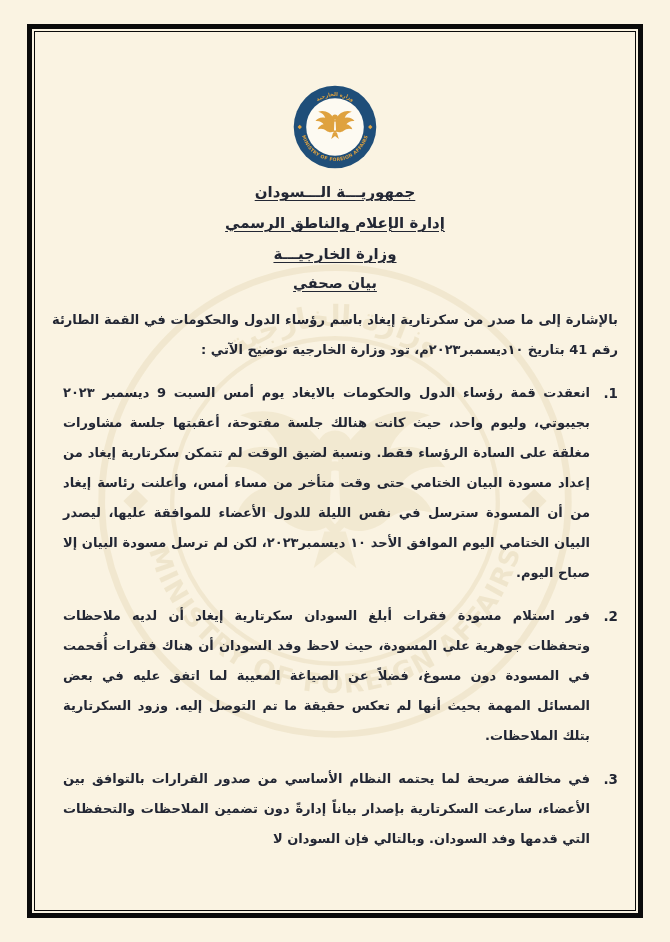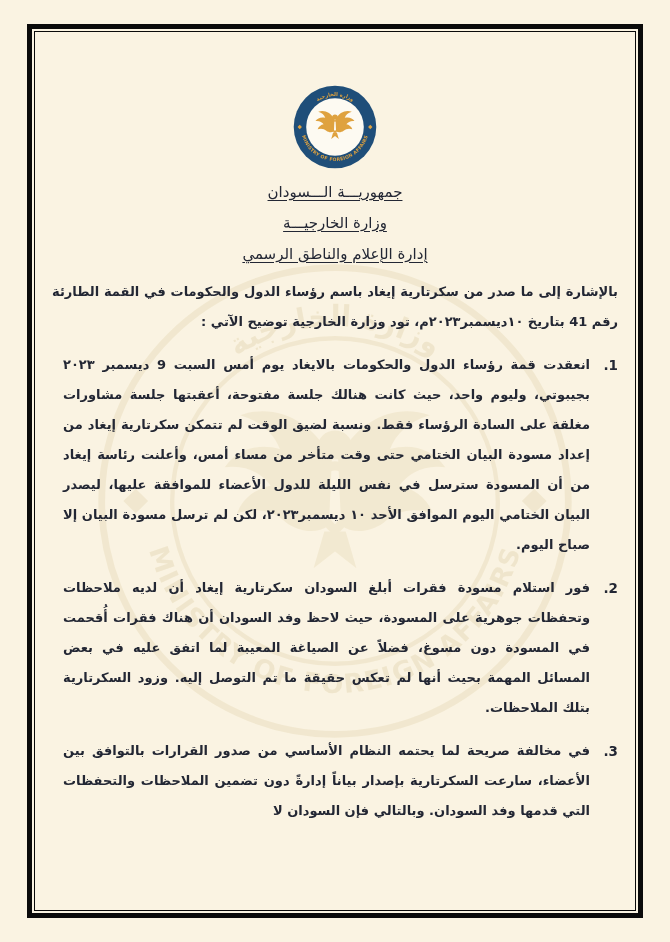--- a/index.html
+++ b/index.html
@@ -47,21 +47,21 @@
     height: 100%;
   }
   .seal {
     display: block;
     margin: 52px auto 0 auto;
     width: 86px;
     height: 86px;
   }
   .hdr {
     text-align: center;
-    font-weight: 400;
+    font-weight: 700;
     font-size: 15px;
     letter-spacing: 0.2px;
     text-decoration: underline;
     text-underline-offset: 3px;
     margin: 0;
   }
   .hdr-1 { margin-top: 13px; }
   .hdr-2 { margin-top: 13px; }
   .hdr-3 { margin-top: 13px; }
   .hdr-4 { margin-top: 12px; font-size: 14.5px; }
@@ -148,22 +148,23 @@
         <rect x="89.2" y="48.2" width="3.6" height="3.6" transform="rotate(45 91 50)" fill="#dfa23f"></rect>
         <text font-size="6" font-weight="bold" fill="#dfa23f" font-family="DejaVu Sans, sans-serif">
           <textPath href="#arcTop" startOffset="50%" text-anchor="middle">وزارة الخارجية</textPath>
         </text>
         <text font-size="5.4" font-weight="bold" letter-spacing="0.3" fill="#dfa23f" font-family="DejaVu Sans, sans-serif">
           <textPath href="#arcBot" startOffset="50%" text-anchor="middle">MINISTRY OF FOREIGN AFFAIRS</textPath>
         </text>
       </svg>
 
       <p class="hdr hdr-1">جمهوريـــة الـــسودان</p>
+      <p class="hdr hdr-3">إدارة الإعلام والناطق الرسمي</p>
       <p class="hdr hdr-2">وزارة الخارجيـــة</p>
-      <p class="hdr hdr-3">إدارة الإعلام والناطق الرسمي</p>
+      <p class="hdr hdr-4">بيان صحفي</p>
 
       <p class="intro">بالإشارة إلى ما صدر من سكرتارية إيغاد باسم رؤساء الدول والحكومات في القمة الطارئة رقم 41 بتاريخ ١٠ديسمبر٢٠٢٣م، تود وزارة الخارجية توضيح الآتي :</p>
 
       <div class="items">
         <div class="item">
           <div class="item-num">1.</div>
           <div class="item-text">انعقدت قمة رؤساء الدول والحكومات بالايغاد يوم أمس السبت 9 ديسمبر ٢٠٢٣ بجيبوتي، وليوم واحد، حيث كانت هنالك جلسة مفتوحة، أعقبتها جلسة مشاورات مغلقة على السادة الرؤساء فقط. ونسبة لضيق الوقت لم تتمكن سكرتارية إيغاد من إعداد مسودة البيان الختامي حتى وقت متأخر من مساء أمس، وأعلنت رئاسة إيغاد من أن المسودة سترسل في نفس الليلة للدول الأعضاء للموافقة عليها، ليصدر البيان الختامي اليوم الموافق الأحد ١٠ ديسمبر٢٠٢٣، لكن لم ترسل مسودة البيان إلا صباح اليوم.</div>
         </div>
         <div class="item">
           <div class="item-num">2.</div>

